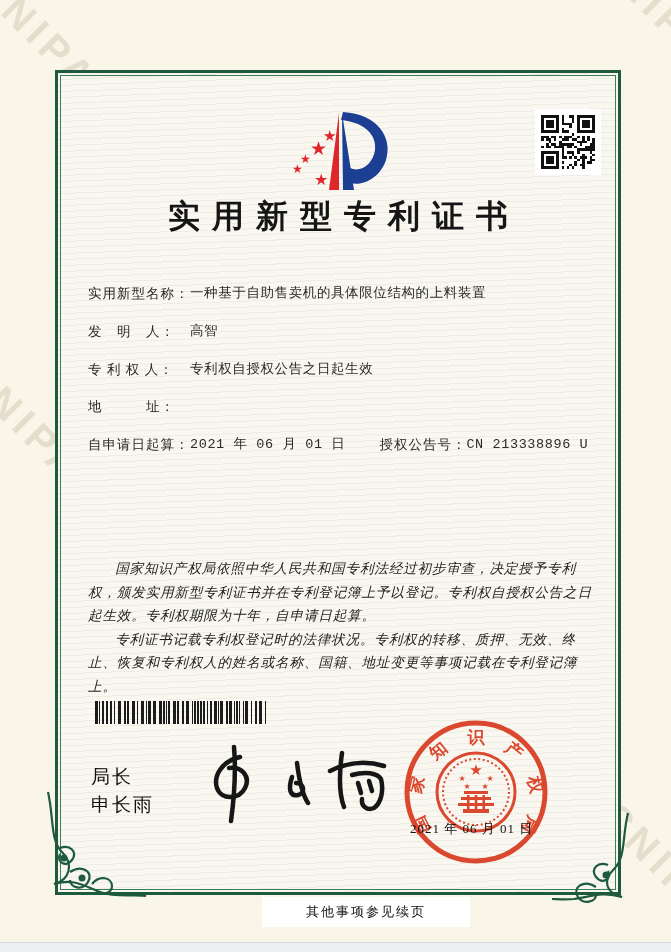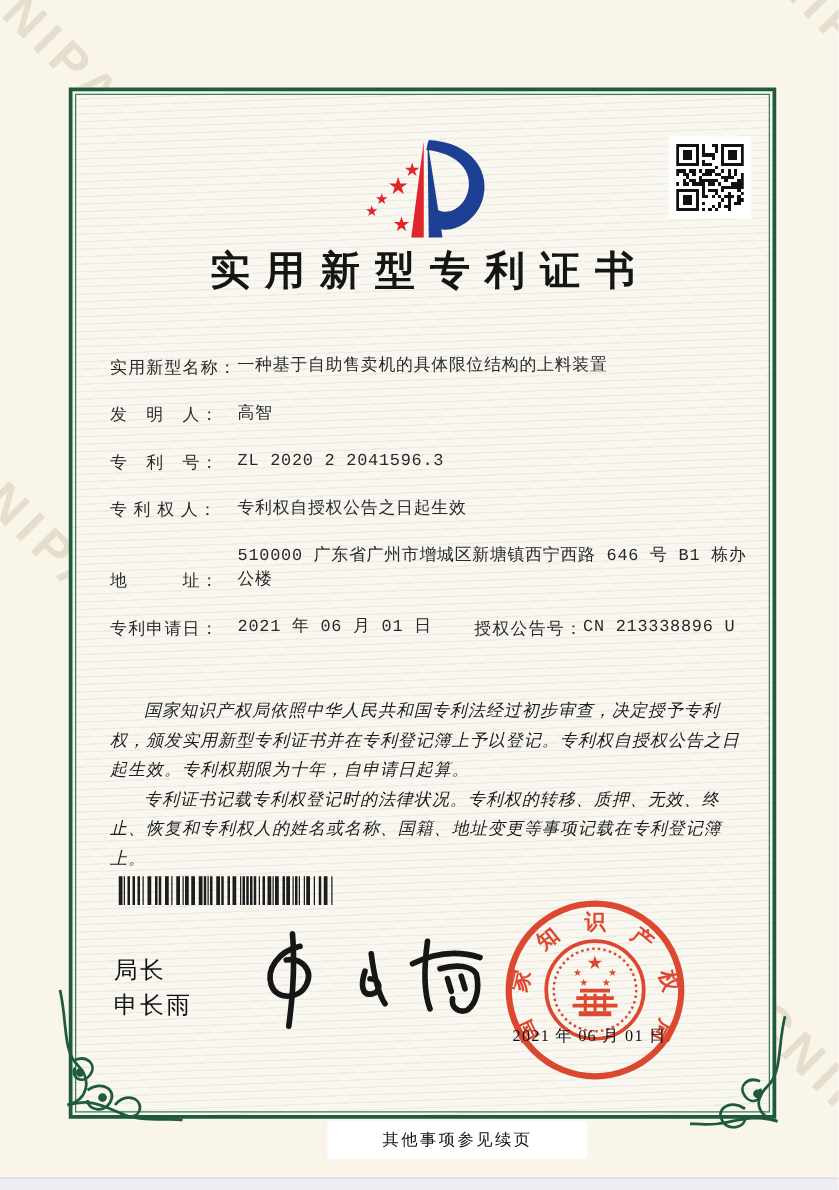--- a/index.html
+++ b/index.html
@@ -337,33 +337,28 @@
     <div class="fields">
       <div class="row">
         <span class="lab">实用新型名称：</span>
         <span class="val">一种基于自助售卖机的具体限位结构的上料装置</span>
       </div>
       <div class="row">
         <span class="lab">发　明　人：</span>
         <span class="val">高智</span>
       </div>
       <div class="row">
-        <span class="lab">专　利　号：</span>
-        <span class="val">ZL 2020 2 2041596.3</span>
-      </div>
-      <div class="row">
         <span class="lab">专 利 权 人：</span>
         <span class="val">专利权自授权公告之日起生效</span>
       </div>
       <div class="row">
         <span class="lab">地　　　址：</span>
-        <span class="val">510000 广东省广州市增城区新塘镇西宁西路 646 号 B1 栋办公楼</span>
       </div>
       <div class="row grant">
-        <span class="lab">专利申请日：</span>
+        <span class="lab">自申请日起算：</span>
         <span class="val">2021 年 06 月 01 日</span>
         <span class="lab2">授权公告号：</span>
         <span class="val">CN 213338896 U</span>
       </div>
     </div>
 
     <div class="paras">
       <p>国家知识产权局依照中华人民共和国专利法经过初步审查，决定授予专利权，颁发实用新型专利证书并在专利登记簿上予以登记。专利权自授权公告之日起生效。专利权期限为十年，自申请日起算。</p>
       <p>专利证书记载专利权登记时的法律状况。专利权的转移、质押、无效、终止、恢复和专利权人的姓名或名称、国籍、地址变更等事项记载在专利登记簿上。</p>
     </div>

